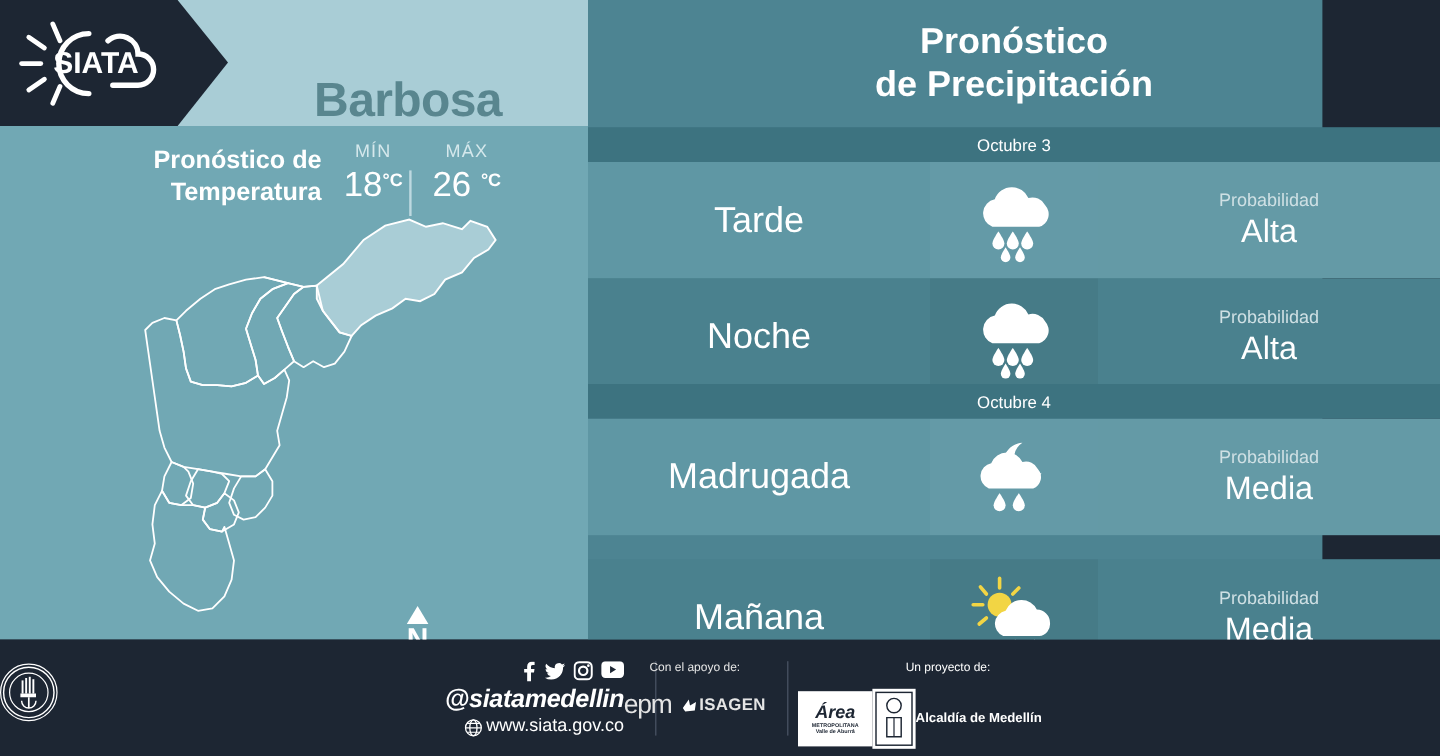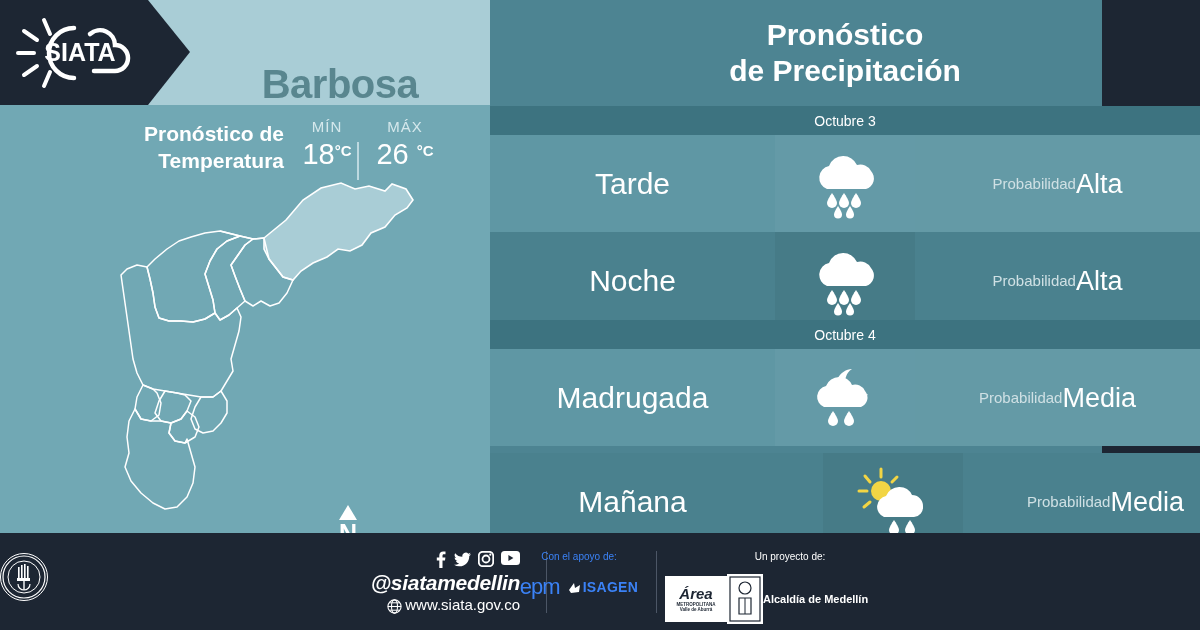--- a/index.html
+++ b/index.html
@@ -56,21 +56,21 @@
     justify-content: center;
     font-size: 40px;
     font-weight: bold;
     color: #59868f;
     letter-spacing: -0.5px;
     margin-top: 32px;
   }
 
   #temp-block {
     position: absolute;
-    left: 16px; top: 118px;
+    left: 0; top: 118px;
     width: 388px;
     height: 72px;
   }
   #temp-title {
     position: absolute;
     left: 18px; top: 2px;
     width: 250px;
     text-align: right;
     font-size: 21px;
     font-weight: bold;
@@ -177,21 +177,21 @@
   .frow {
     position: absolute;
     left: 0;
     width: 710px;
     height: 97px;
     display: flex;
   }
   #frow-0 { top: 135px; }
   #frow-1 { top: 232px; }
   #frow-2 { top: 349px; }
-  #frow-3 { top: 453px; gap: 48px; }
+  #frow-3 { top: 466px; }
   .frow.light { background: #5f97a4; }
   .frow.dark  { background: #4a818e; }
 
   .cell-period {
     width: 285px;
     display: flex;
     align-items: center;
     justify-content: center;
     color: #ffffff;
     font-size: 30px;
@@ -200,21 +200,21 @@
     width: 140px;
     display: flex;
     align-items: center;
     justify-content: center;
   }
   .frow.light .cell-icon { background: rgba(255,255,255,0.035); }
   .frow.dark  .cell-icon { background: rgba(0,0,0,0.045); }
   .cell-prob {
     flex: 1;
     display: flex;
-    flex-direction: row;
+    flex-direction: column;
     align-items: center;
     justify-content: center;
     text-align: left;
   }
   .frow.light .cell-prob { background: rgba(255,255,255,0.03); }
   .prob-label {
     font-size: 15px;
     color: #cfe0e4;
     line-height: 19px;
   }
@@ -266,21 +266,21 @@
     background: #4c5666;
   }
   #vdiv-1 { left: 546px; }
   #vdiv-2 { left: 656px; }
 
   #support-block {
     position: absolute;
     left: 512px; top: 18px;
     width: 134px;
     text-align: center;
-    color: #3b82f6;
+    color: #e5e5e5;
   }
   #support-label, #project-label {
     font-size: 10px;
     margin-bottom: 12px;
     white-space: nowrap;
   }
   #support-logos {
     display: flex;
     align-items: center;
     justify-content: center;

